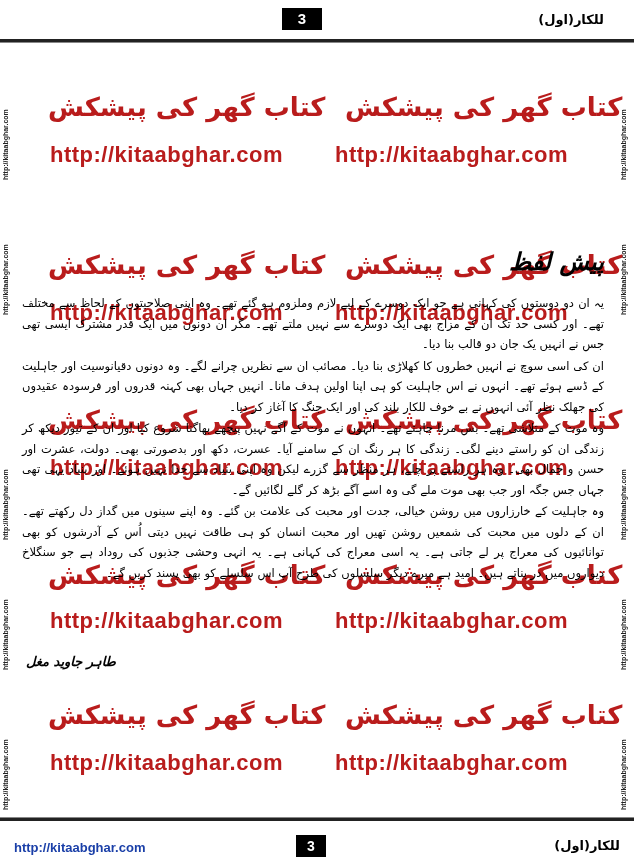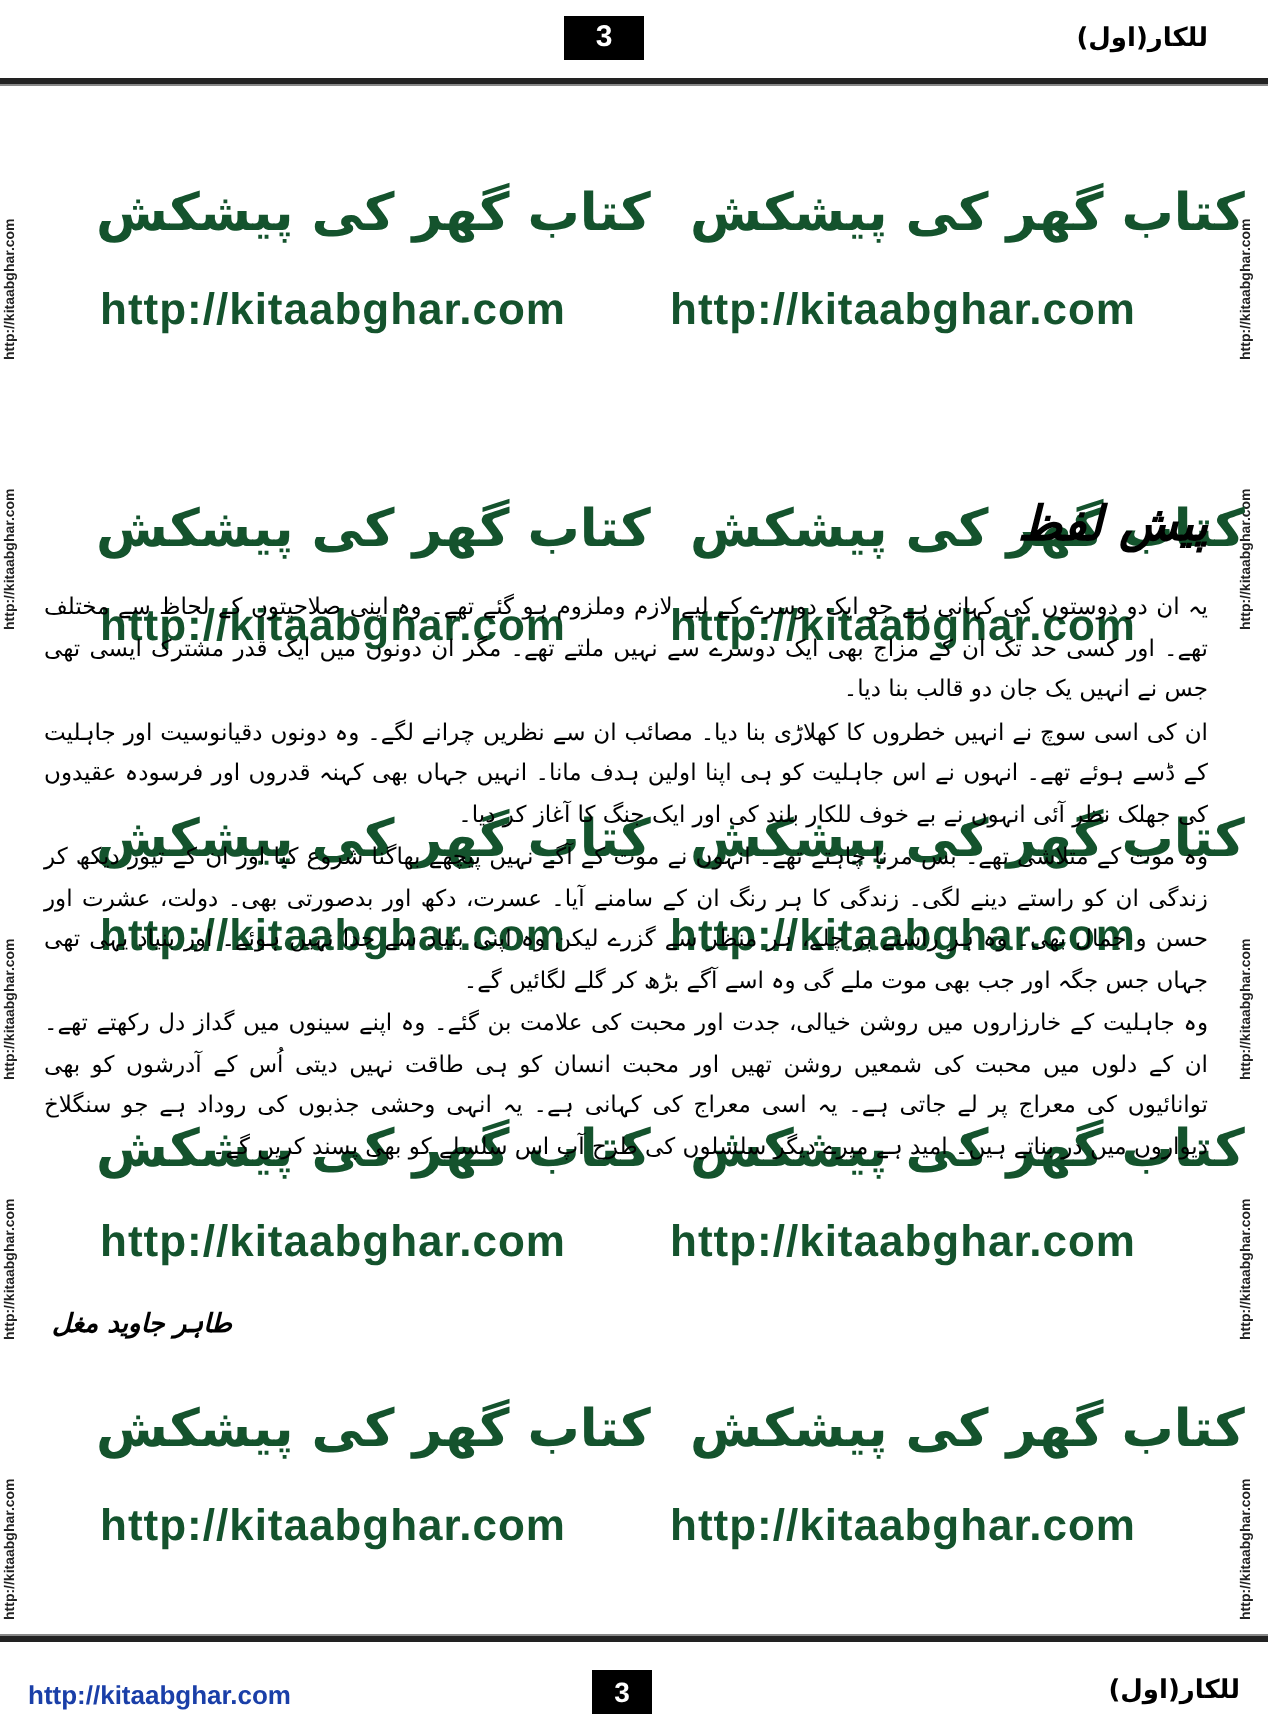--- a/index.html
+++ b/index.html
@@ -15,21 +15,21 @@
   .footer-url { position:absolute; left:14px; top:840px; font-family:"Liberation Sans", sans-serif; font-weight:bold;
                 font-size:13px; color:#1a3fa8; }
   .footer-box { position:absolute; left:296px; top:835px; width:30px; height:22px; background:#000; color:#fff;
                 font-family:"Liberation Sans", sans-serif; font-weight:bold; font-size:14px; text-align:center; line-height:22px; }
   .footer-right { position:absolute; right:14px; top:838px; font-size:13px; font-weight:bold; direction:rtl; }
   .side { position:absolute; top:50px; width:14px; height:760px; }
   .side-left { left:0; }
   .side-right { right:2px; }
   .side span { position:absolute; font-family:"Liberation Sans", sans-serif; font-size:7px; font-weight:bold; color:#222;
                white-space:nowrap; transform-origin:left top; transform:rotate(-90deg); }
-  .wm { position:absolute; color:#14532d; font-weight:bold; white-space:nowrap; }
+  .wm { position:absolute; color:#b91c1c; font-weight:bold; white-space:nowrap; }
   .wm-ur { font-size:26px; direction:rtl; }
   .wm-url { font-family:"Liberation Sans", sans-serif; font-size:22px; letter-spacing:0.5px; }
   .title { position:absolute; right:30px; top:248px; font-size:24px; font-weight:bold; font-style:italic; direction:rtl; }
   .body-text { position:absolute; left:22px; right:30px; top:293px; direction:rtl; text-align:justify;
                font-family:"DejaVu Sans", sans-serif; font-size:11.5px; line-height:20.5px; }
   .body-text p { margin:0 0 1px 0; text-indent:0; }
   .signature { position:absolute; left:26px; top:654px; font-size:13px; font-weight:bold; direction:rtl;font-style:italic; }
 </style>
 </head>
 <body>

